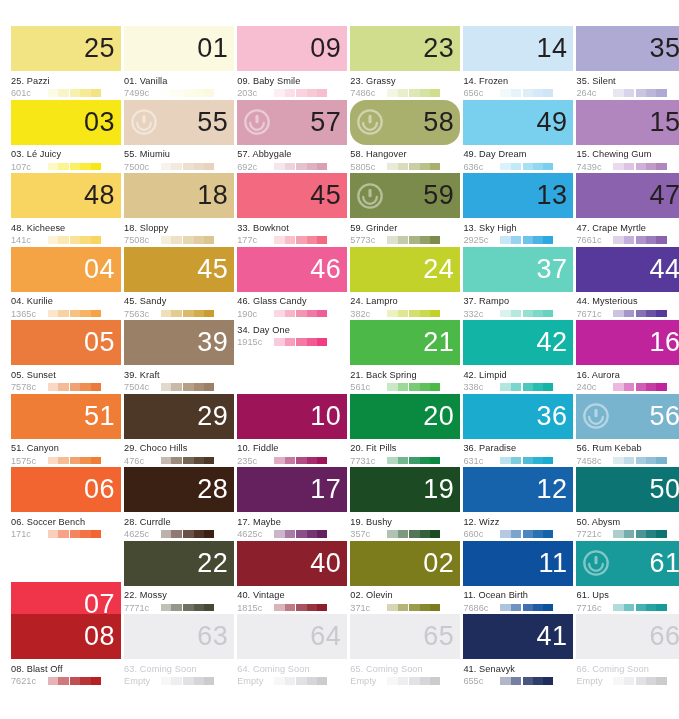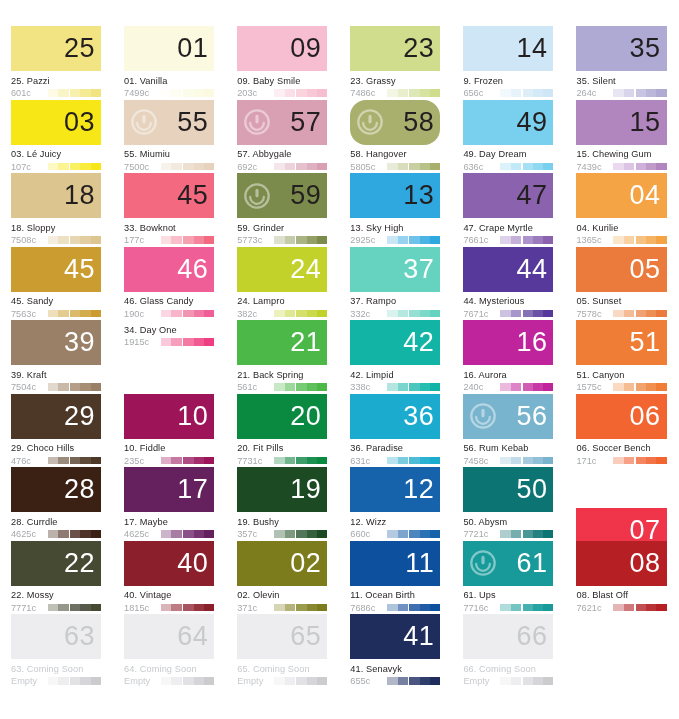--- a/index.html
+++ b/index.html
@@ -27,20 +27,21 @@
   }
   .swatch {
     position: relative;
     height: 45px;
     width: 100%;
     background: #dddddd;
     display: flex;
     align-items: center;
     justify-content: flex-end;
     overflow: hidden;
+    padding-left: 20px;
   }
   .swatch .num {
     font-size: 27px;
     line-height: 1;
     letter-spacing: 0.5px;
     padding-right: 6px;
     font-weight: 400;
     color: #ffffff;
     font-family: "Liberation Sans", sans-serif;
   }
@@ -159,21 +160,21 @@
           <i style="background: rgb(221, 232, 182);"></i>
           <i style="background: rgb(214, 227, 160);"></i>
           <i style="background: rgb(207, 221, 140);"></i>
         </span>
       </div>
     </div>
     <div class="cell">
       <div class="swatch dark-text" style="background: rgb(207, 230, 247);">
         <span class="num">14</span>
       </div>
-      <div class="cname">9. Frozen</div>
+      <div class="cname">14. Frozen</div>
       <div class="coderow">
         <span class="code">656c</span>
         <span class="tones">
           <i style="background: rgb(242, 249, 253);"></i>
           <i style="background: rgb(230, 243, 251);"></i>
           <i class="gap"></i>
           <i style="background: rgb(221, 238, 249);"></i>
           <i style="background: rgb(213, 234, 248);"></i>
           <i style="background: rgb(207, 230, 247);"></i>
         </span>
@@ -313,20 +314,37 @@
           <i style="background: rgb(234, 217, 239);"></i>
           <i style="background: rgb(221, 195, 228);"></i>
           <i class="gap"></i>
           <i style="background: rgb(207, 176, 218);"></i>
           <i style="background: rgb(192, 154, 201);"></i>
           <i style="background: rgb(177, 133, 189);"></i>
         </span>
       </div>
     </div>
     <div class="cell">
+      <div class="swatch dark-text" style="background: rgb(247, 213, 96);">
+        <span class="num">48</span>
+      </div>
+      <div class="cname">48. Kicheese</div>
+      <div class="coderow">
+        <span class="code">141c</span>
+        <span class="tones">
+          <i style="background: rgb(253, 243, 212);"></i>
+          <i style="background: rgb(251, 233, 180);"></i>
+          <i class="gap"></i>
+          <i style="background: rgb(250, 225, 149);"></i>
+          <i style="background: rgb(248, 219, 122);"></i>
+          <i style="background: rgb(247, 213, 96);"></i>
+        </span>
+      </div>
+    </div>
+    <div class="cell">
       <div class="swatch dark-text" style="background: rgb(221, 197, 143);">
         <span class="num">18</span>
       </div>
       <div class="cname">18. Sloppy</div>
       <div class="coderow">
         <span class="code">7508c</span>
         <span class="tones">
           <i style="background: rgb(245, 238, 222);"></i>
           <i style="background: rgb(236, 224, 197);"></i>
           <i class="gap"></i>

